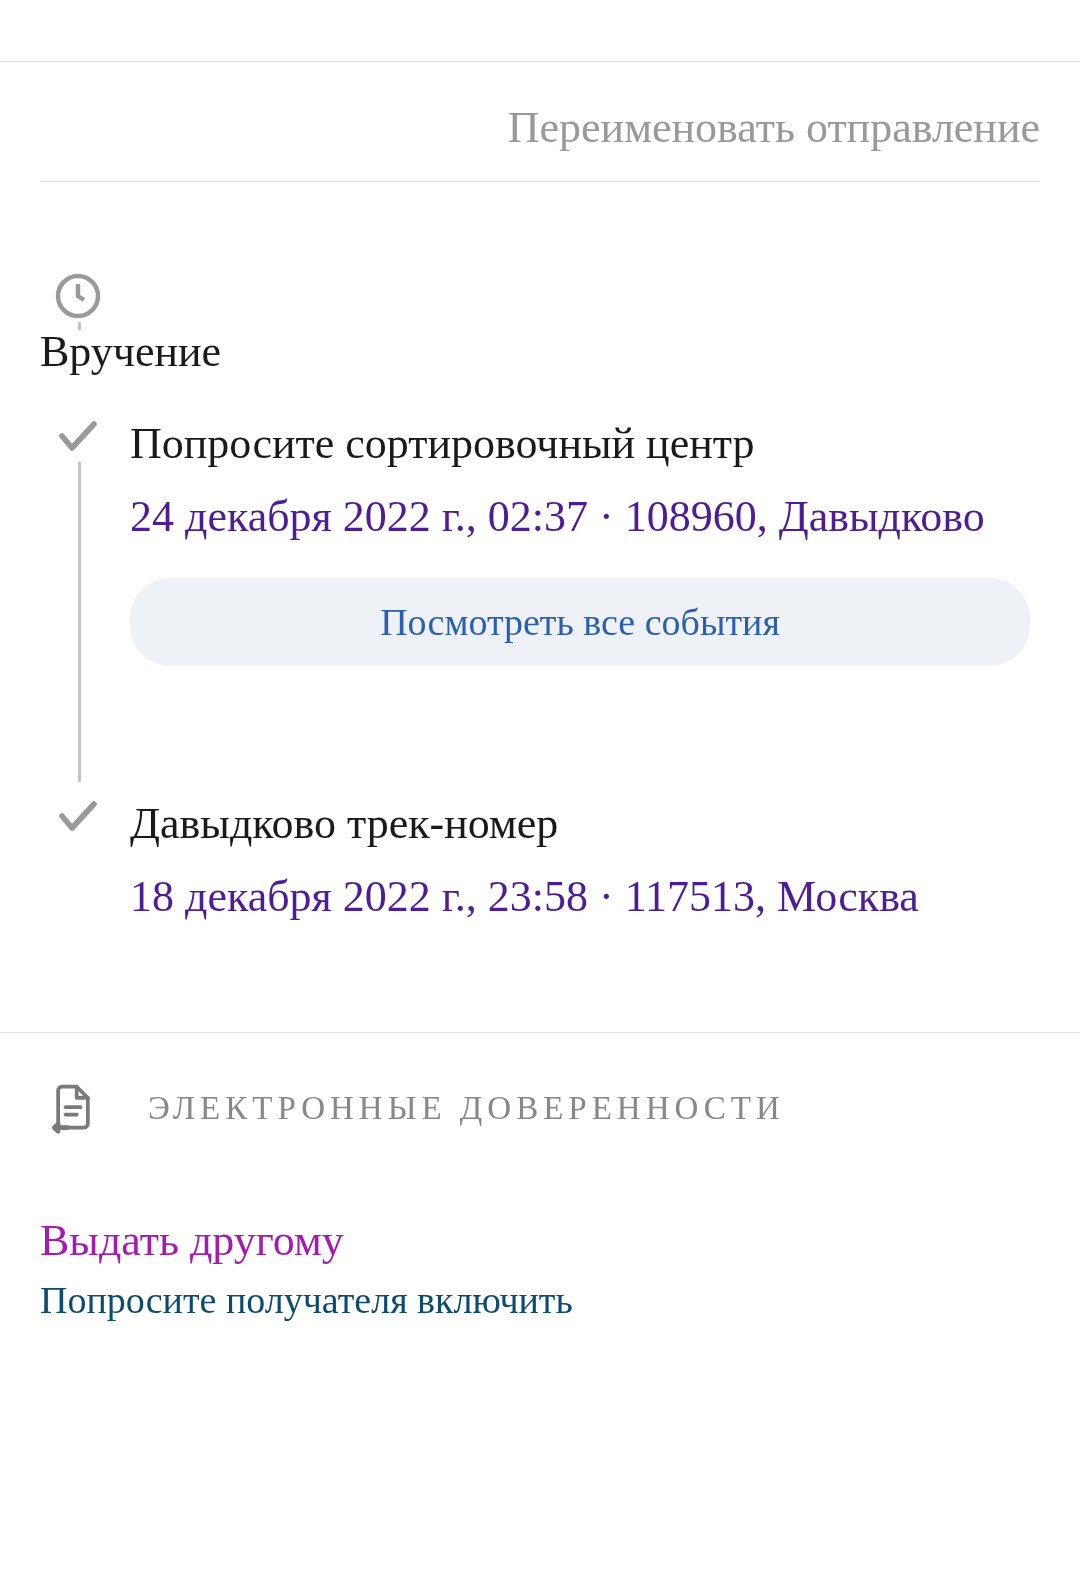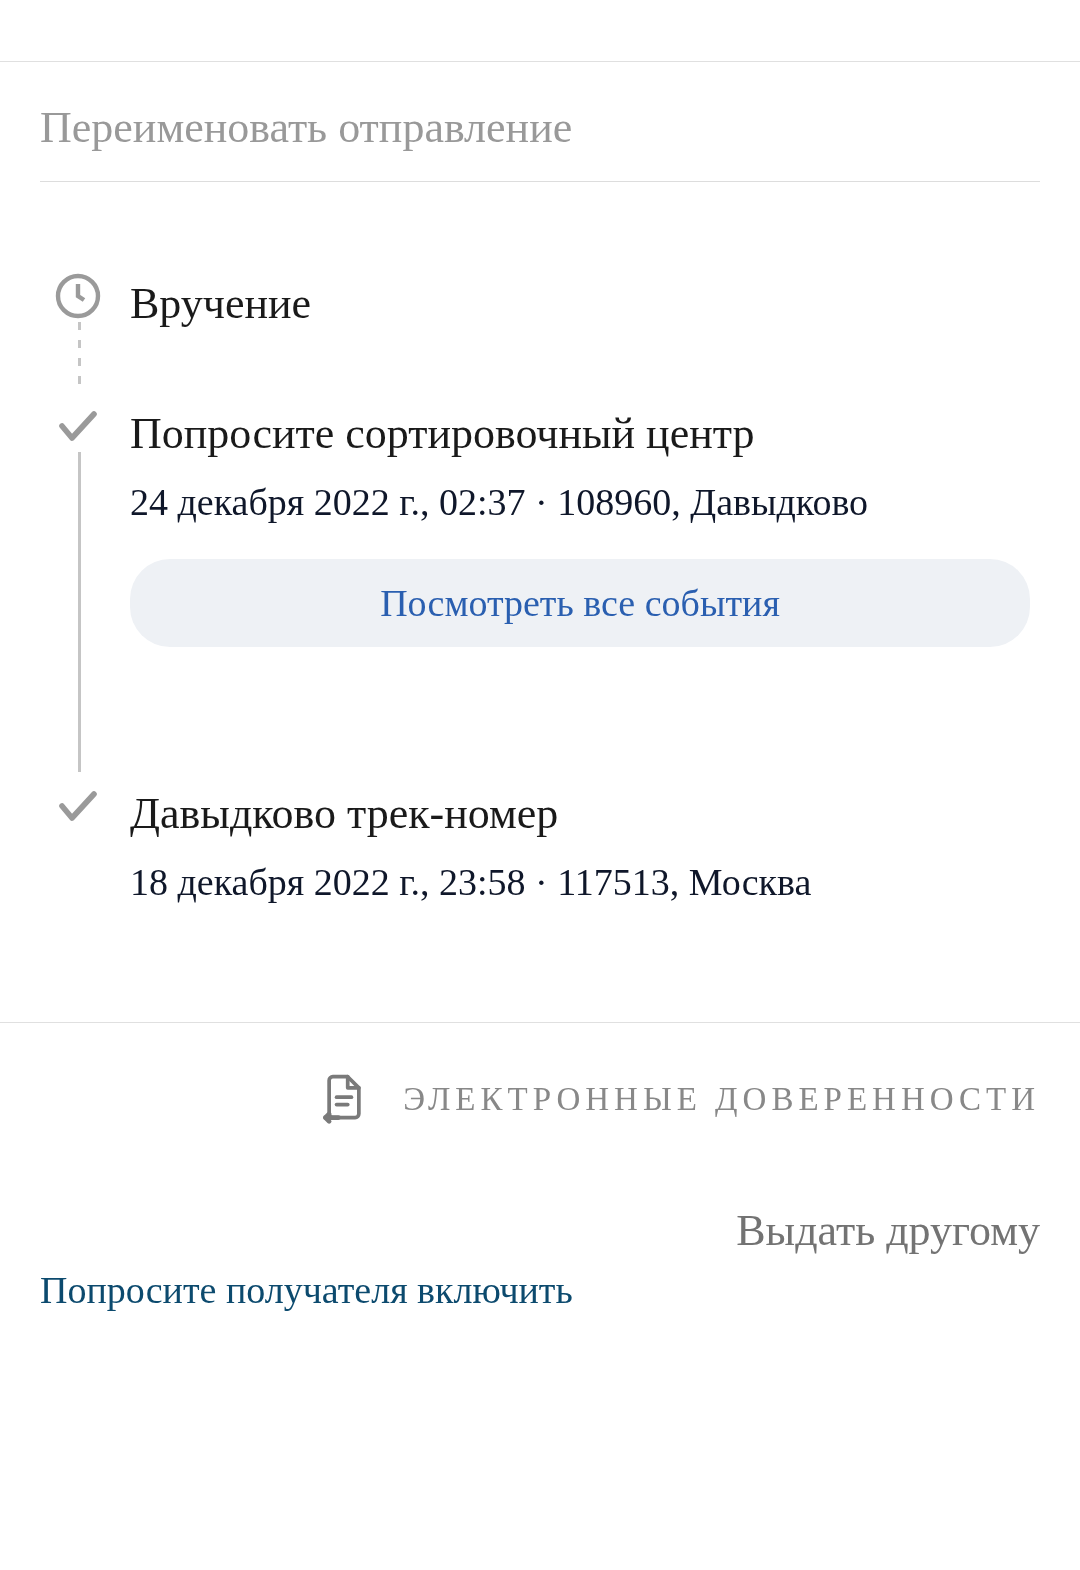--- a/index.html
+++ b/index.html
@@ -25,20 +25,21 @@
     .rename-input {
       font-size: 44px;
       color: #999;
       font-family: Georgia, 'Times New Roman', serif;
       border: none;
       border-bottom: 1px solid #ddd;
       padding-bottom: 28px;
       width: 100%;
       outline: none;
       background: transparent;
+      text-align: right;
     }
     .rename-input::placeholder {
       color: #999;
     }
     .timeline {
       padding: 60px 40px 40px 40px;
       position: relative;
     }
     .timeline-item {
       display: flex;
@@ -70,22 +71,22 @@
       flex: 1;
       padding-right: 10px;
     }
     .event-title {
       font-size: 44px;
       color: #1a1a1a;
       line-height: 1.45;
       margin-bottom: 8px;
     }
     .event-details {
-      font-size: 38px;
-      color: #0f172a;
+      font-size: 44px;
+      color: #4c1d95;
       line-height: 1.5;
     }
     .clock-icon {
       width: 48px;
       height: 48px;
     }
     .check-icon {
       width: 48px;
       height: 48px;
     }
@@ -106,46 +107,44 @@
     }
     .section-divider {
       height: 1px;
       background: #e0e0e0;
       margin-top: 30px;
     }
     .proxy-section {
       padding: 50px 40px 30px 50px;
       display: flex;
       align-items: center;
-      gap: 36px;
-      justify-content: flex-end;
+      gap: 52px;
     }
     .proxy-label {
       font-size: 33px;
       color: #888;
       letter-spacing: 5px;
     }
     .doc-icon {
       width: 46px;
       height: 52px;
     }
     .bottom-section {
       padding: 50px 40px 0 40px;
     }
     .bottom-title {
       font-size: 44px;
-      color: #737373;
+      color: #a21caf;
       margin-bottom: 12px;
-      text-align: right;
     }
     .bottom-subtitle {
       font-size: 38px;
       color: #0c4a6e;
     }
-    .item-1 { min-height: 130px; }
+    .item-1 { min-height: 130px; flex-direction: column; }
     .item-2 { min-height: 380px; }
     .item-3 { min-height: 170px; }
   </style>
 </head>
 <body>
 
 <div class="top-spacer"></div>
 
 <div class="rename-section">
   <input type="text" class="rename-input" placeholder="Переименовать отправление" style="">

